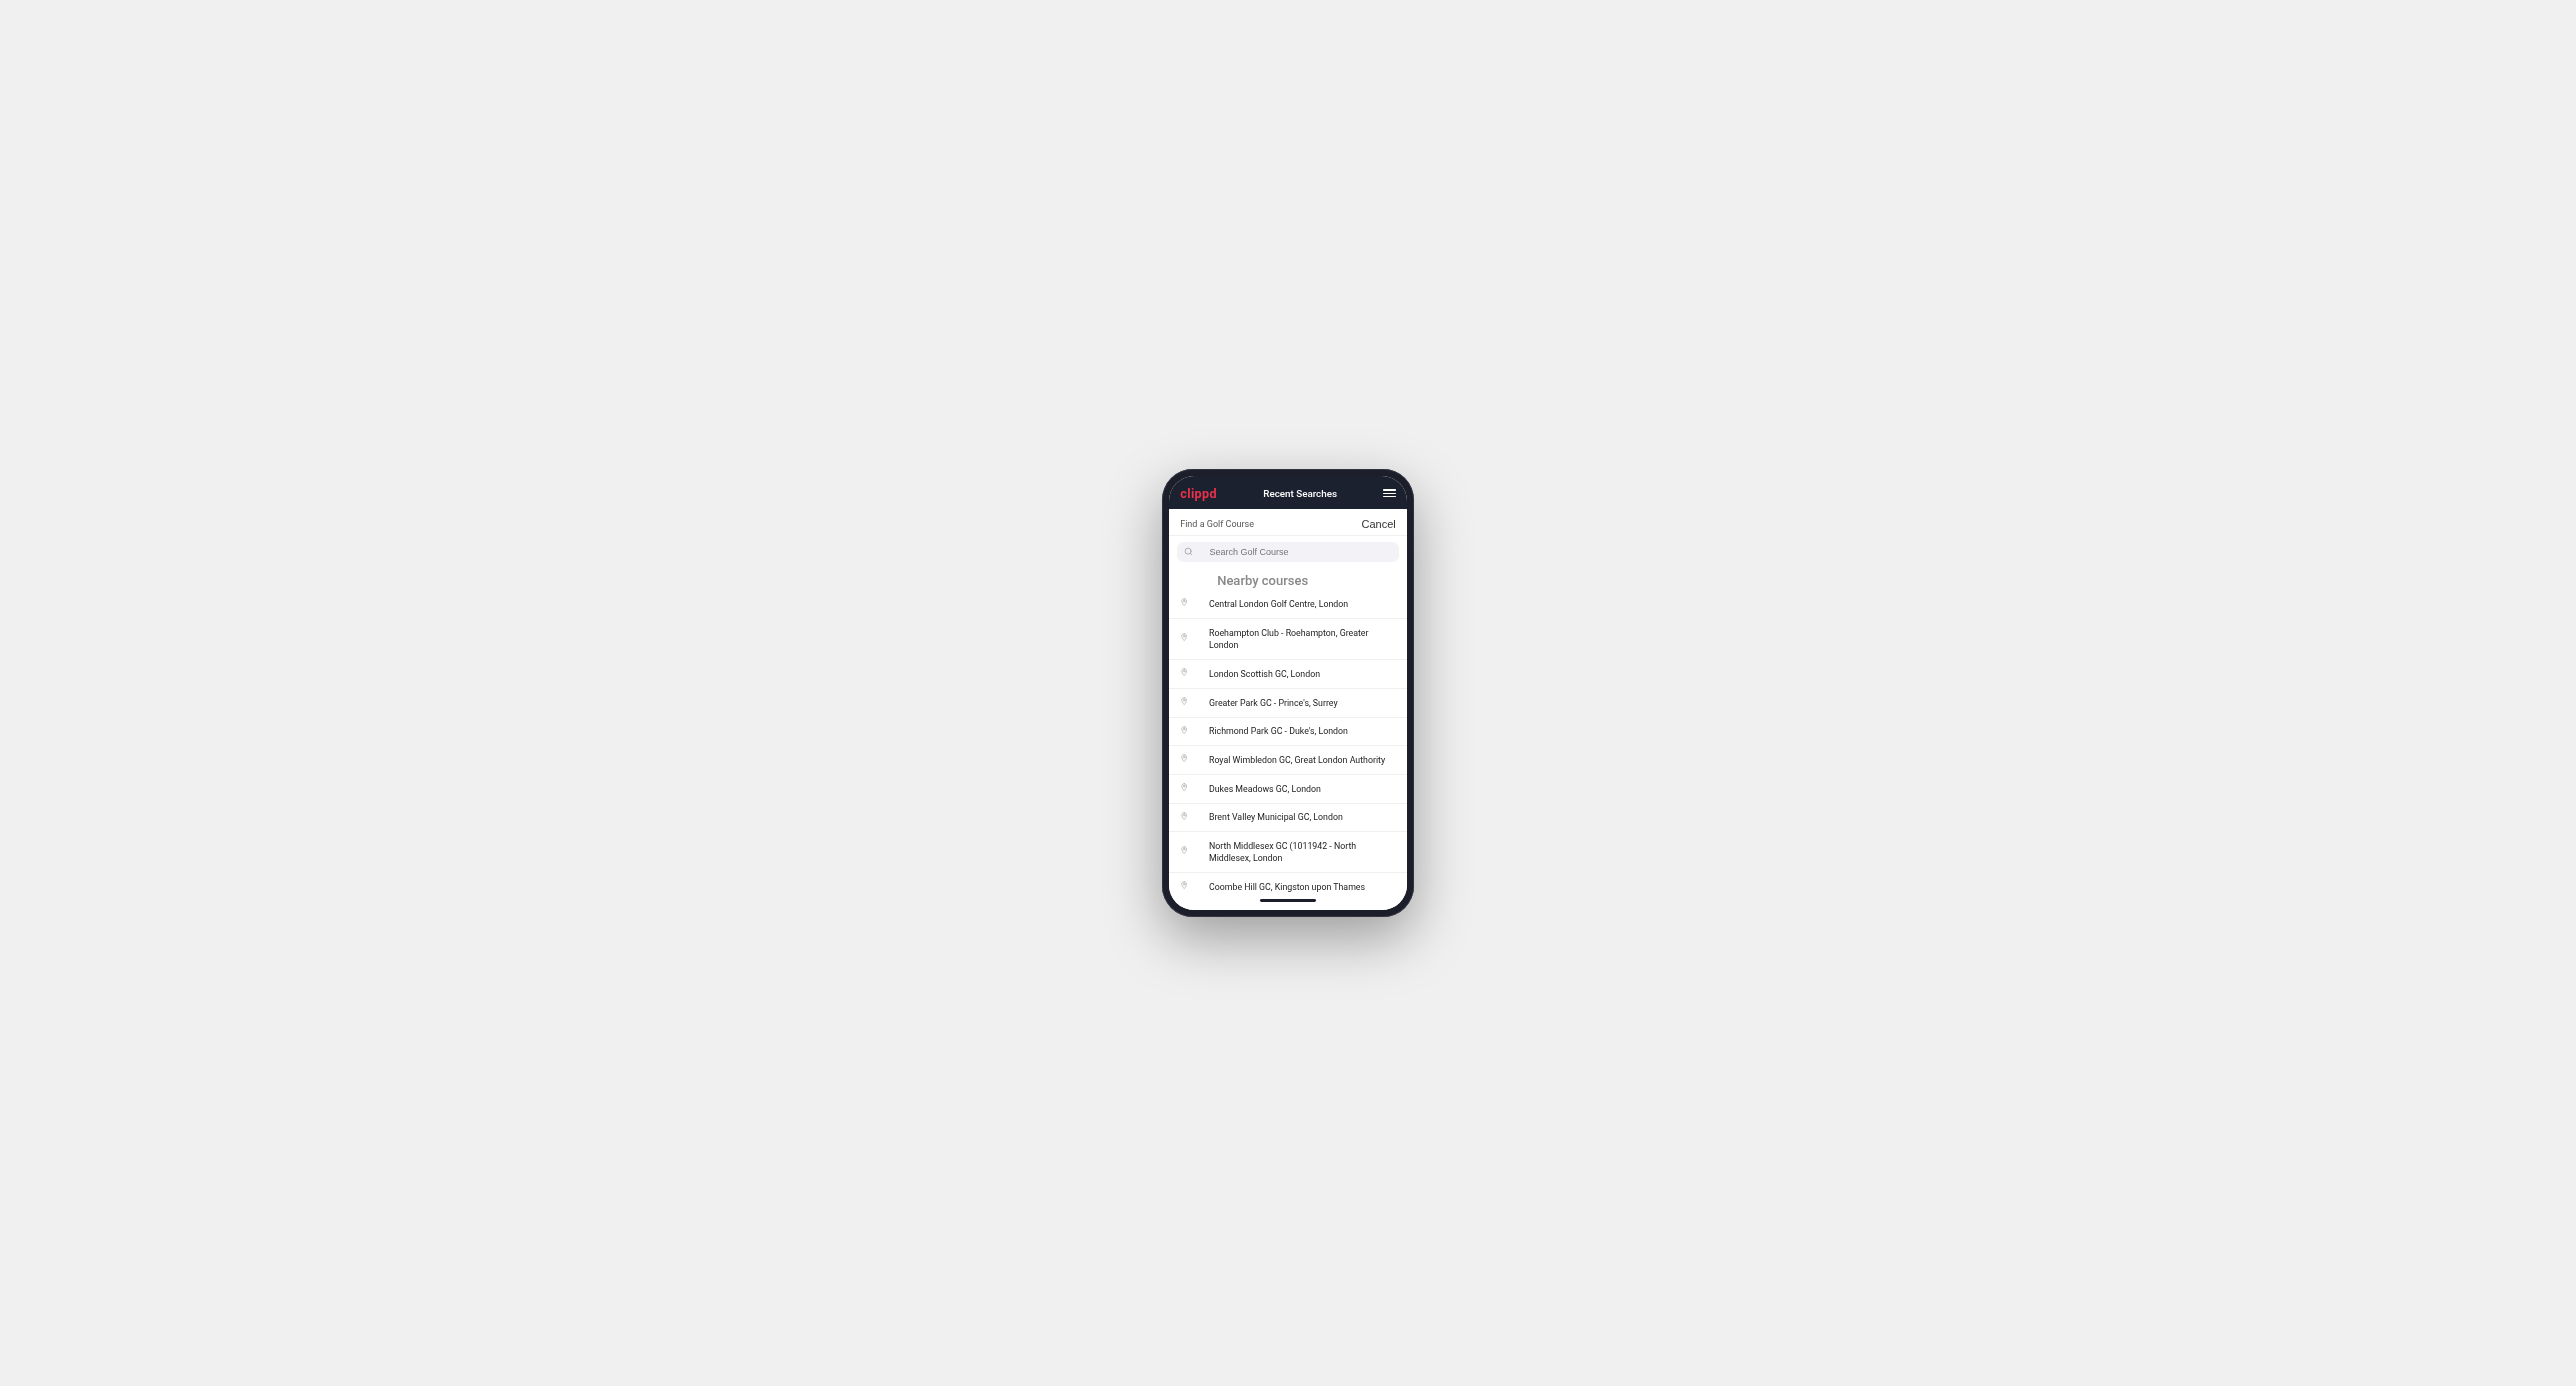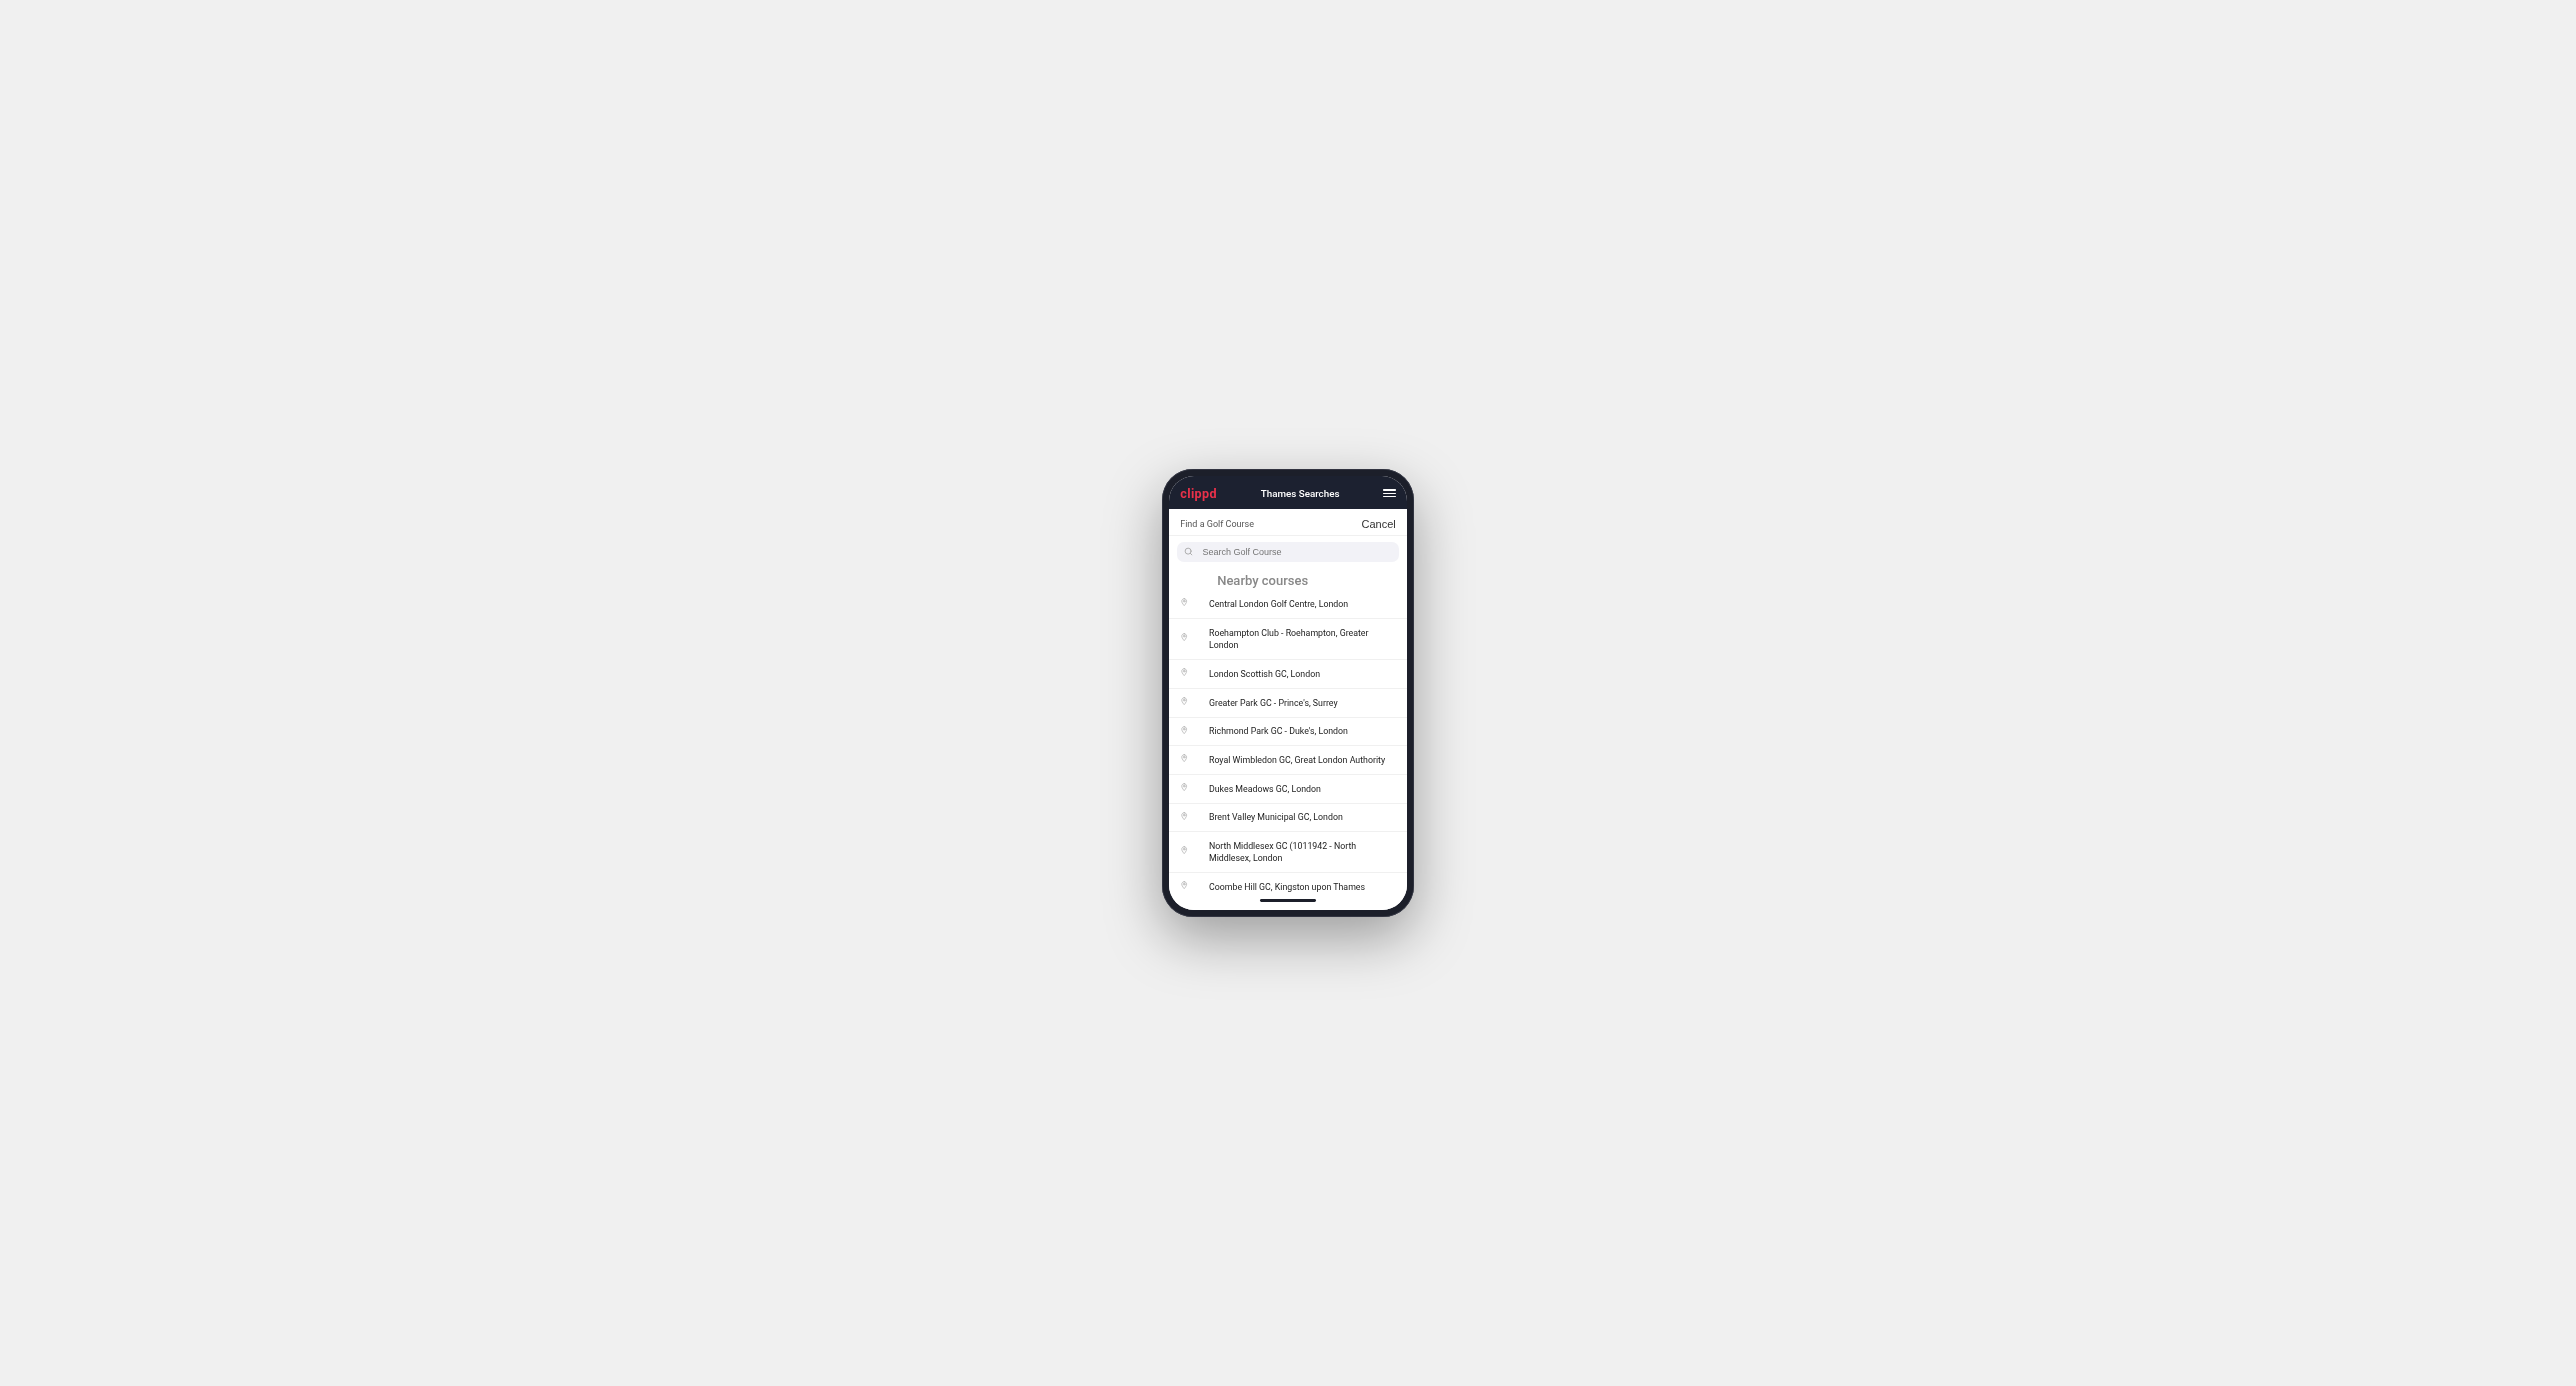--- a/index.html
+++ b/index.html
@@ -110,21 +110,21 @@
       padding: 5.6px 8.4px;
       background: #ffffff;
     }
 
     .search-box {
       display: flex;
       align-items: center;
       background: #f2f2f7;
       border-radius: 7px;
       padding: 4.9px 7px;
-      gap: 9px;
+      gap: 16px;
     }
 
     .search-icon-svg {
       color: #aaa;
       flex-shrink: 0;
     }
 
     .search-input {
       border: none;
       background: transparent;
@@ -189,21 +189,21 @@
     }
   </style>
 </head>
 <body>
 
 <div class="phone-outer">
   <div class="phone-inner">
 
     <div class="nav-bar">
       <span class="nav-logo">clippd</span>
-      <span class="nav-title">Thames Searches</span>
+      <span class="nav-title">Recent Searches</span>
       <div class="nav-menu-icon">
         <span></span>
         <span></span>
         <span></span>
       </div>
     </div>
 
     <div class="content">
 
       <div class="find-header">

